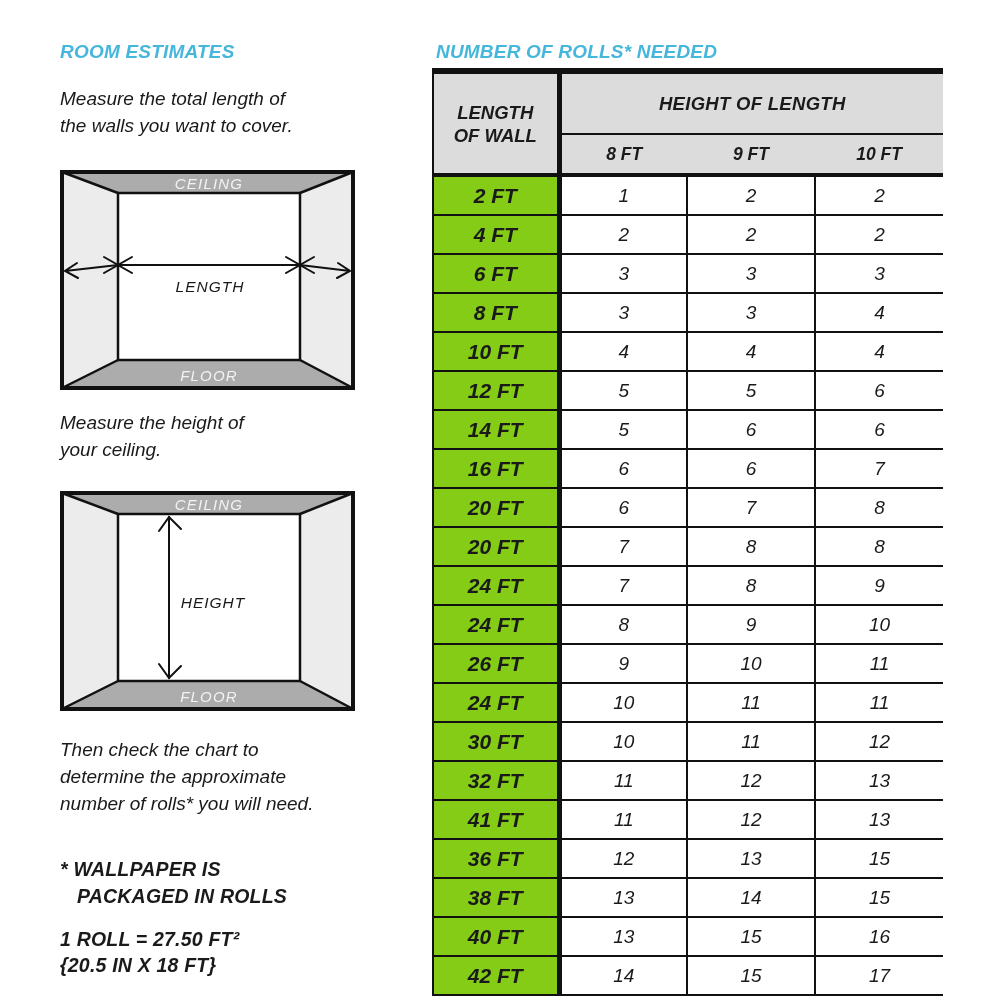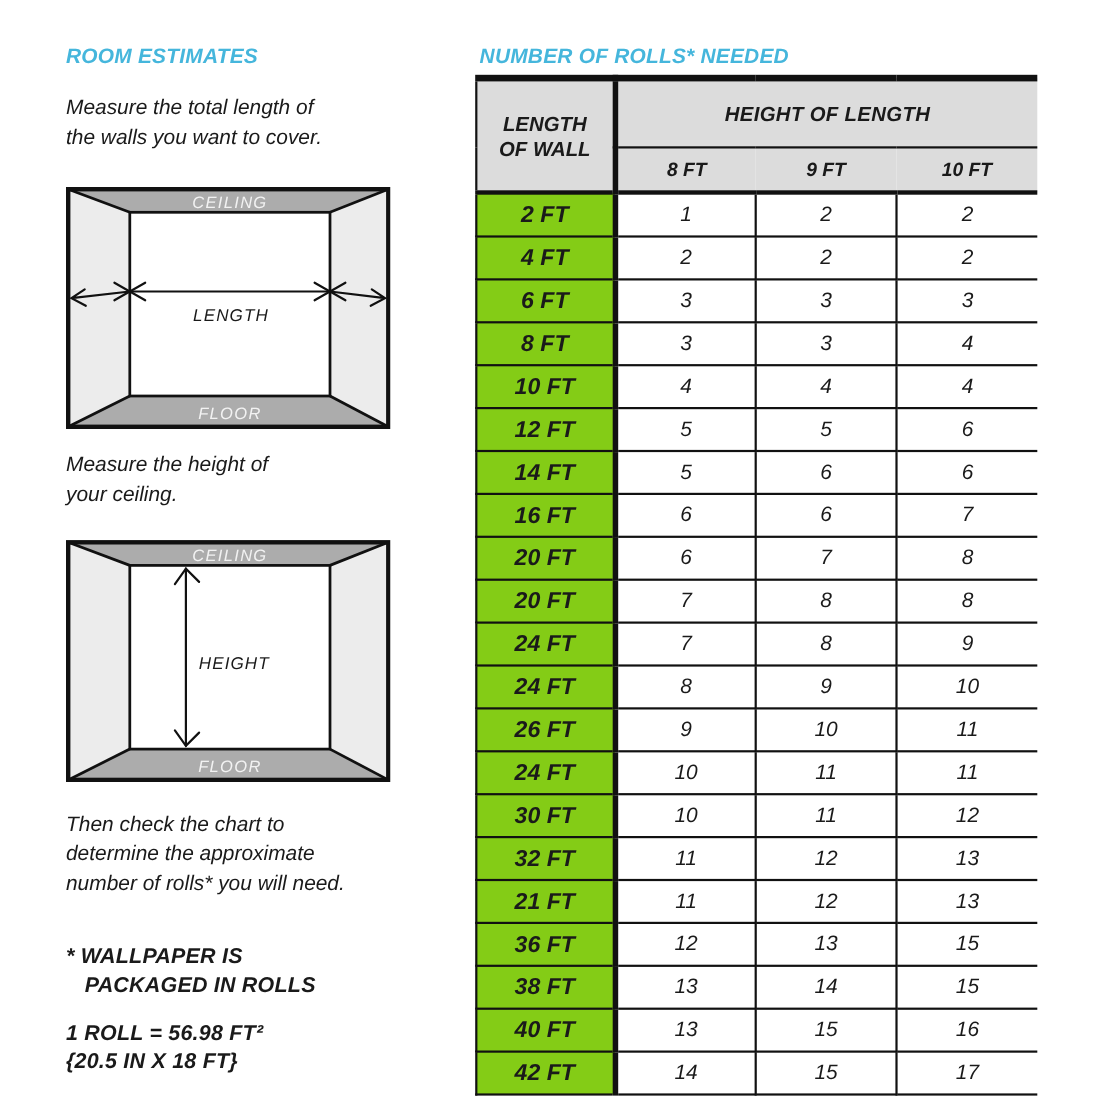--- a/index.html
+++ b/index.html
@@ -184,21 +184,21 @@
   <div id="step3" class="body-text">Then check the chart to
 determine the approximate
 number of rolls* you will need.</div>
 
   <div id="footnote" class="bold-note">
     <div>* WALLPAPER IS</div>
     <div class="indent">PACKAGED IN ROLLS</div>
   </div>
 
   <div id="rollinfo" class="bold-note">
-    <div>1 ROLL = 56.98 FT²</div>
+    <div>1 ROLL = 27.50 FT²</div>
     <div>{20.5 IN X 18 FT}</div>
   </div>
 
   <div id="rolls-title" class="section-title">NUMBER OF ROLLS* NEEDED</div>
 
   <table id="rolls-table">
     <colgroup>
       <col style="width:126px">
       <col style="width:128px">
       <col style="width:128px">
@@ -307,21 +307,21 @@
           <td class="roll-cell">11</td>
           <td class="roll-cell">12</td>
         </tr>
         <tr>
           <td class="wall-cell">32 FT</td>
           <td class="roll-cell">11</td>
           <td class="roll-cell">12</td>
           <td class="roll-cell">13</td>
         </tr>
         <tr>
-          <td class="wall-cell">21 FT</td>
+          <td class="wall-cell">41 FT</td>
           <td class="roll-cell">11</td>
           <td class="roll-cell">12</td>
           <td class="roll-cell">13</td>
         </tr>
         <tr>
           <td class="wall-cell">36 FT</td>
           <td class="roll-cell">12</td>
           <td class="roll-cell">13</td>
           <td class="roll-cell">15</td>
         </tr>

